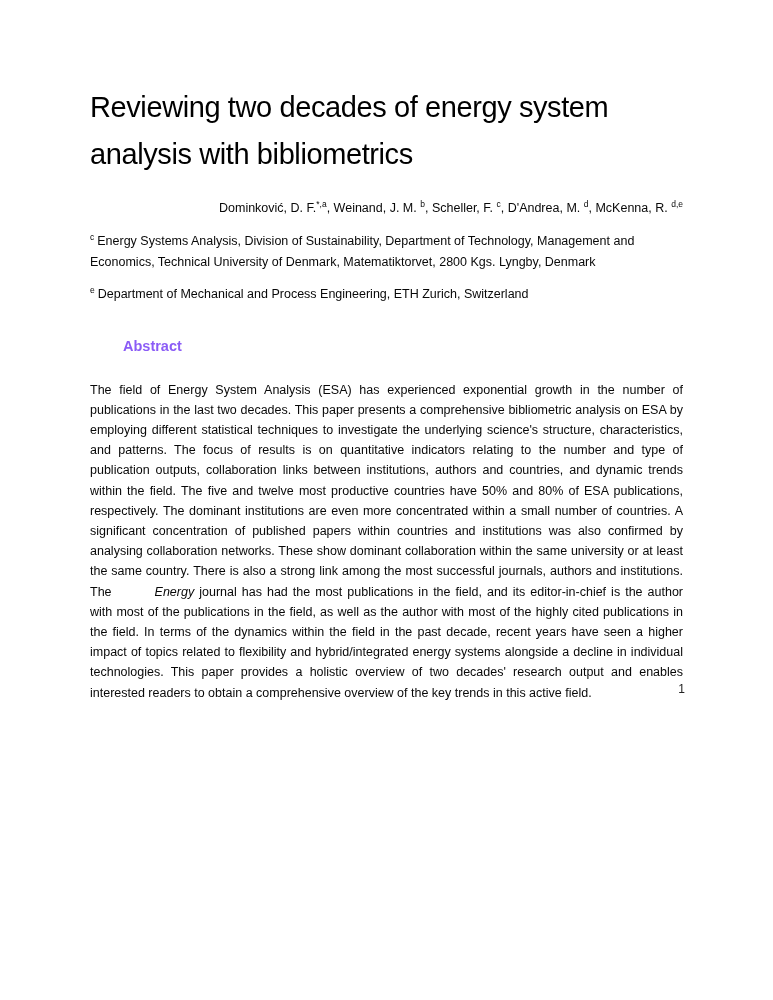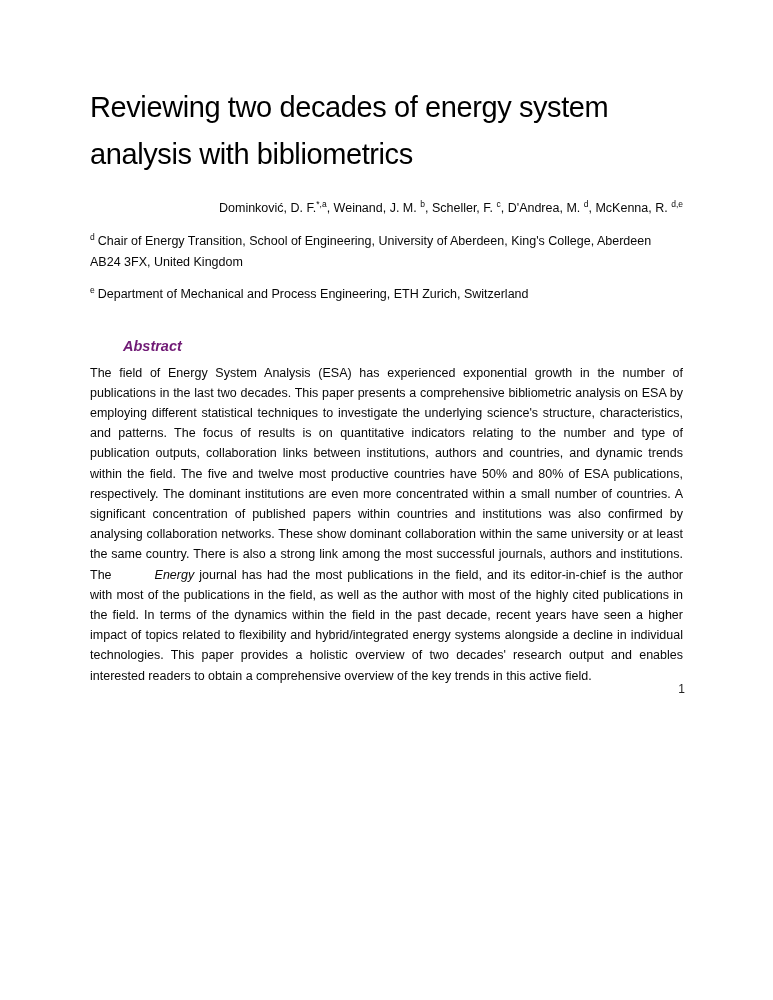--- a/index.html
+++ b/index.html
@@ -52,23 +52,22 @@
   }
   .link-dark {
     color: inherit;
     text-decoration: underline;
     cursor: pointer;
   }
   .abstract-section { margin-top: 33px; }
   .abstract-heading {
     font-size: 14.5px;
     font-weight: 700;
-    margin: 0 0 9px 33px;
-    color: #701a75;
-    font-style: italic;
+    margin: 0 0 26px 33px;
+    color: #8b5cf6;
   }
   .abstract-body {
     font-size: 12.5px;
     line-height: 20.2px;
     text-align: justify;
     margin: 0;
   }
   .journal-italic { font-style: italic; margin-left: 38px; }
   .page-number {
     position: absolute;
@@ -86,22 +85,22 @@
   <h1 class="title">
     <span class="title-line">Reviewing two decades of energy system</span>
     <span class="title-line">analysis with bibliometrics</span>
   </h1>
 
   <p class="byline"><span>Dominković, D. F.</span><sup>*,a</sup><span>, Weinand, J. M. </span><sup>b</sup><span>, Scheller, F. </span><sup>c</sup><span>, D'Andrea, M. </span><sup>d</sup><span>, McKenna, R. </span><sup>d,e</sup></p>
 
 
 
 
+  <p class="para aff"><sup>c</sup><span>Energy Systems Analysis, Division of Sustainability, Department of Technology, Management and Economics, Technical University of Denmark, Matematiktorvet, 2800 Kgs. Lyngby, Denmark</span></p>
 
-  <p class="para aff"><sup>d</sup><span>Chair of Energy Transition, School of Engineering, University of Aberdeen, King's College, Aberdeen AB24 3FX, United Kingdom</span></p>
 
   <p class="para aff"><sup>e</sup><span>Department of Mechanical and Process Engineering, ETH Zurich, Switzerland</span></p>
 
   <div class="abstract-section">
     <h2 class="abstract-heading">Abstract</h2>
     <p class="abstract-body"><span>The field of Energy System Analysis (ESA) has experienced exponential growth in the number of publications in the last two decades. This paper presents a comprehensive bibliometric analysis on ESA by employing different statistical techniques to investigate the underlying science's structure, characteristics, and patterns. The focus of results is on quantitative indicators relating to the number and type of publication outputs, collaboration links between institutions, authors and countries, and dynamic trends within the field. The five and twelve most productive countries have 50% and 80% of ESA publications, respectively. The dominant institutions are even more concentrated within a small number of countries. A significant concentration of published papers within countries and institutions was also confirmed by analysing collaboration networks. These show dominant collaboration within the same university or at least the same country. There is also a strong link among the most successful journals, authors and institutions. The </span><span class="journal-italic">Energy</span><span> journal has had the most publications in the field, and its editor-in-chief is the author with most of the publications in the field, as well as the author with most of the highly cited publications in the field. In terms of the dynamics within the field in the past decade, recent years have seen a higher impact of topics related to flexibility and hybrid/integrated energy systems alongside a decline in individual technologies. This paper provides a holistic overview of two decades' research output and enables interested readers to obtain a comprehensive overview of the key trends in this active field.</span></p>
   </div>
 
   <div class="page-number">1</div>
 

